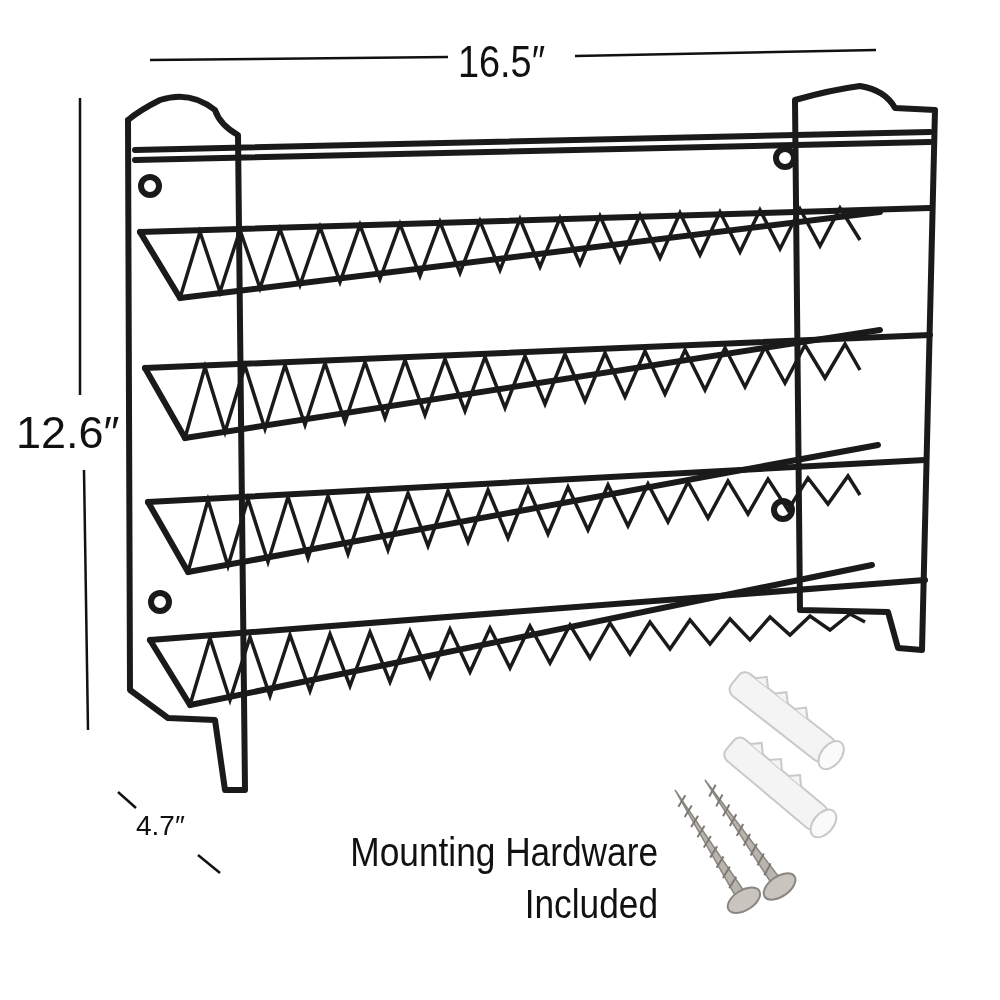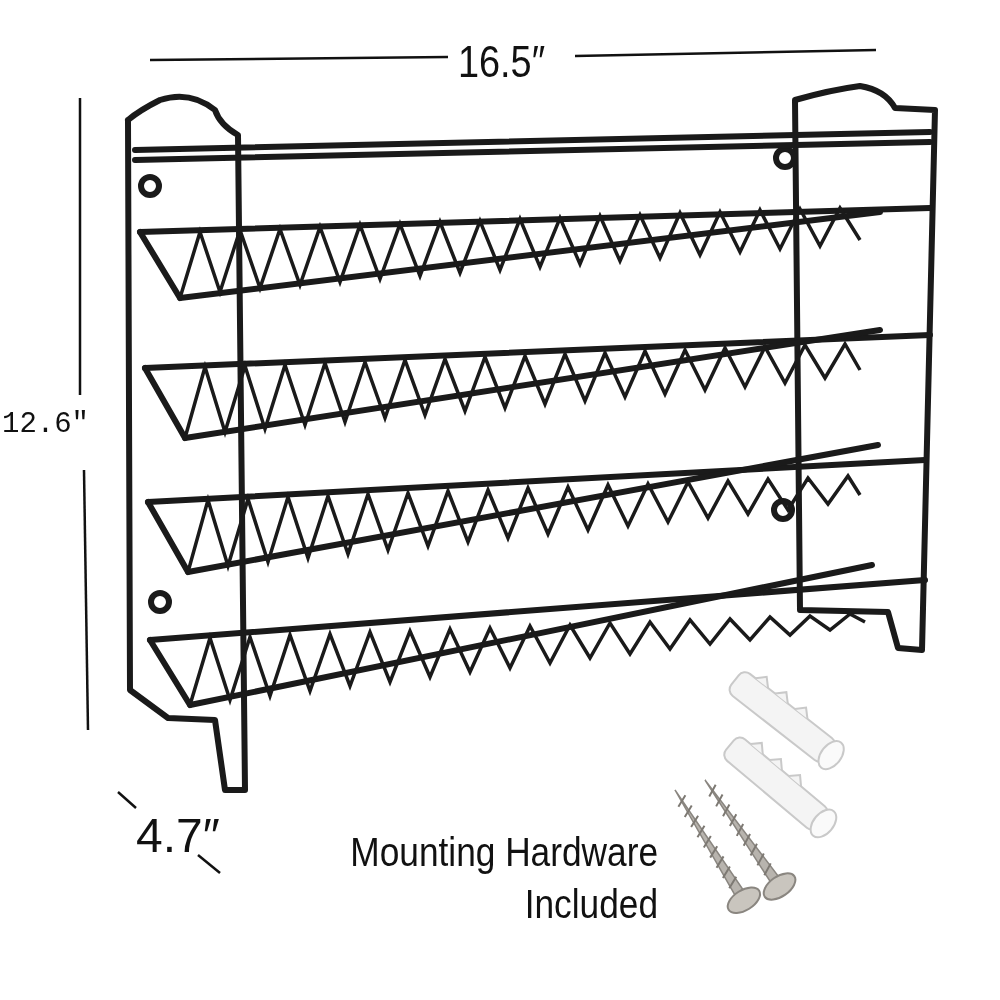--- a/index.html
+++ b/index.html
@@ -1,22 +1,22 @@
 <!DOCTYPE html>
 <html><head>
 <meta charset="utf-8">
 <style>
   html, body { margin: 0; padding: 0; background: #ffffff; }
   body { width: 1000px; height: 1000px; position: relative; overflow: hidden;
          font-family: "Liberation Sans", sans-serif; color: #111; }
   .label { position: absolute; white-space: nowrap; line-height: 1; color: #111;
            font-family: "Liberation Sans", sans-serif; transform: scaleX(0.86); transform-origin: left top; }
   #lbl-width { left: 458px; top: 40px; font-size: 44px; }
-  #lbl-height { left: 2px; top: 410px; font-size: 29px; transform: none; font-family: Liberation Mono, monospace; }
-  #lbl-depth { left: 136px; top: 812px; font-size: 48px; transform: none; }
+  #lbl-height { left: 16px; top: 410px; font-size: 45px; transform: none; }
+  #lbl-depth { left: 136px; top: 812px; font-size: 28px; transform: none; }
   #caption { position: absolute; left: 300px; top: 826px; width: 358px; text-align: right;
              font-size: 41px; line-height: 52px; transform: scaleX(0.86); transform-origin: right top; }
   svg.art { position: absolute; left: 0; top: 0; }
 </style>
 </head>
 <body>
 
 <svg class="art" width="1000" height="1000" viewBox="0 0 1000 1000">
 
   <g stroke="#111" stroke-width="2.5" fill="none">

